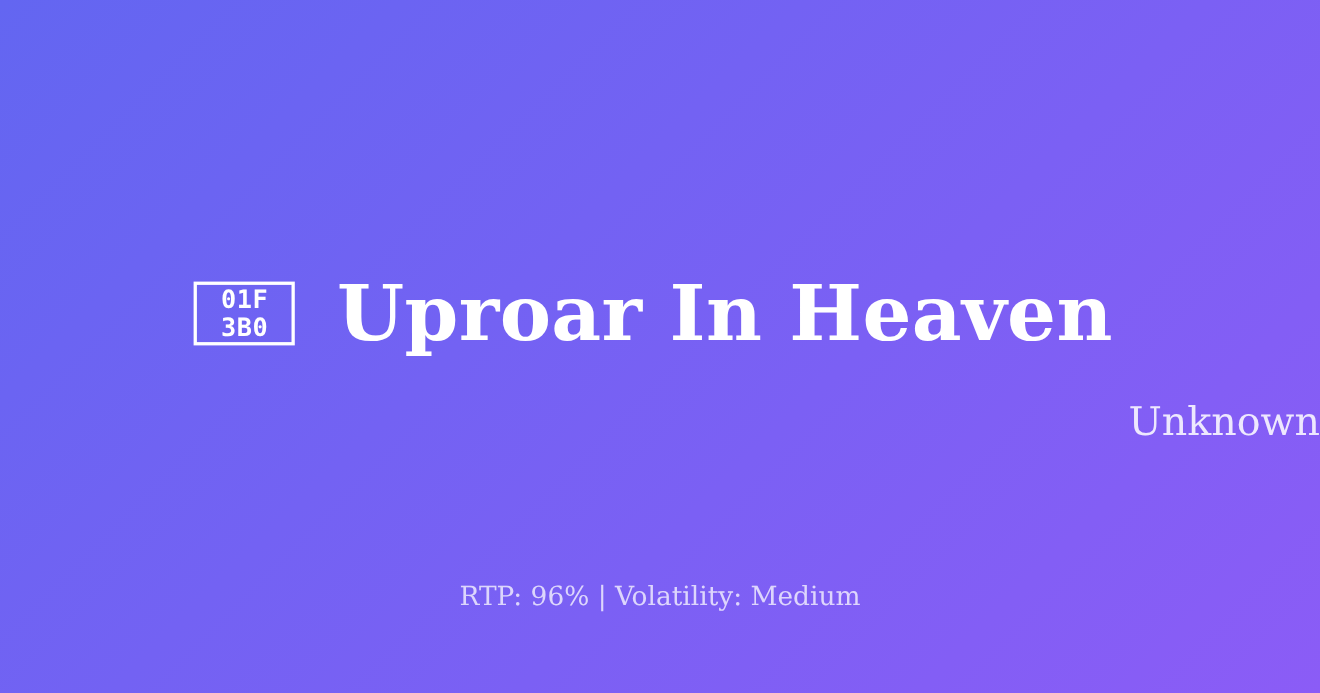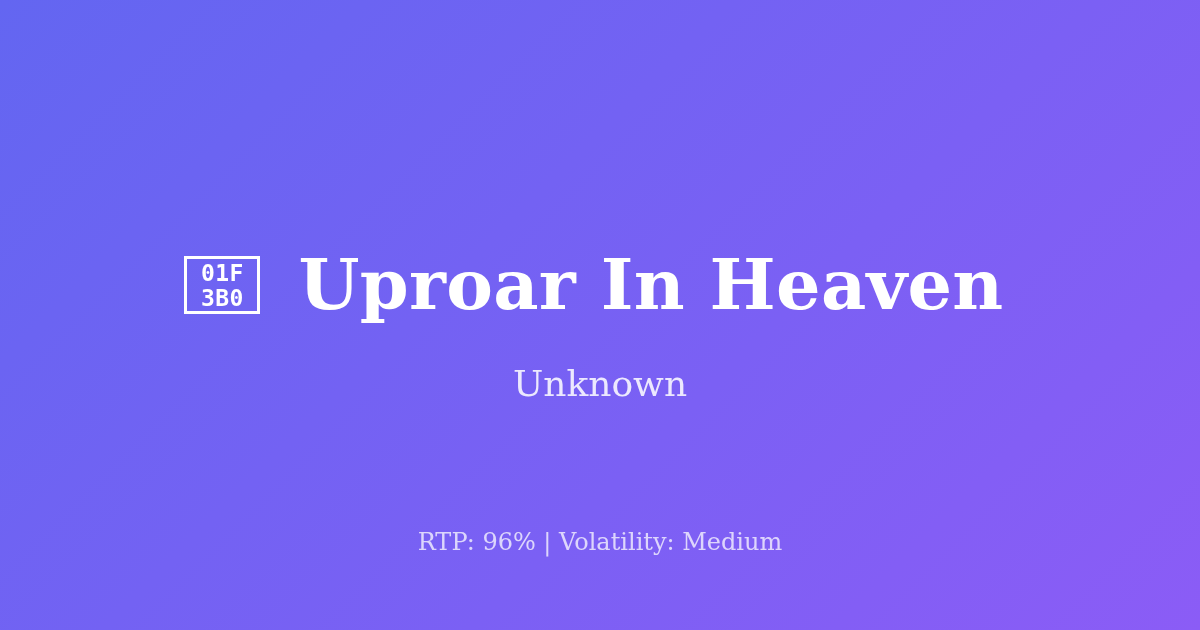--- a/index.html
+++ b/index.html
@@ -37,21 +37,21 @@
     flex-direction: row;
     align-items: center;
     justify-content: center;
     gap: 26px;
     white-space: nowrap;
   }
 
   
   .tofu-icon {
     box-sizing: border-box;
-    width: 76px;
+    width: 92px;
     height: 58px;
     border: 3px solid #ffffff;
     display: flex;
     flex-direction: column;
     align-items: center;
     justify-content: center;
     padding: 2px 0 1px 0;
     flex: 0 0 auto;
   }
 
@@ -74,21 +74,21 @@
     letter-spacing: 0.3px;
     margin: 12px;
   }
 
   
   .provider {
     position: absolute;
     left: 0;
     right: 0;
     top: 362px;
-    text-align: center;
+    text-align: right;
     font-family: "DejaVu Serif", "Liberation Serif", serif;
     font-weight: 400;
     font-size: 36px;
     line-height: 44px;
     color: rgba(255, 255, 255, 0.86);
     margin: 0;
   }
 
   
   .stats-line {

